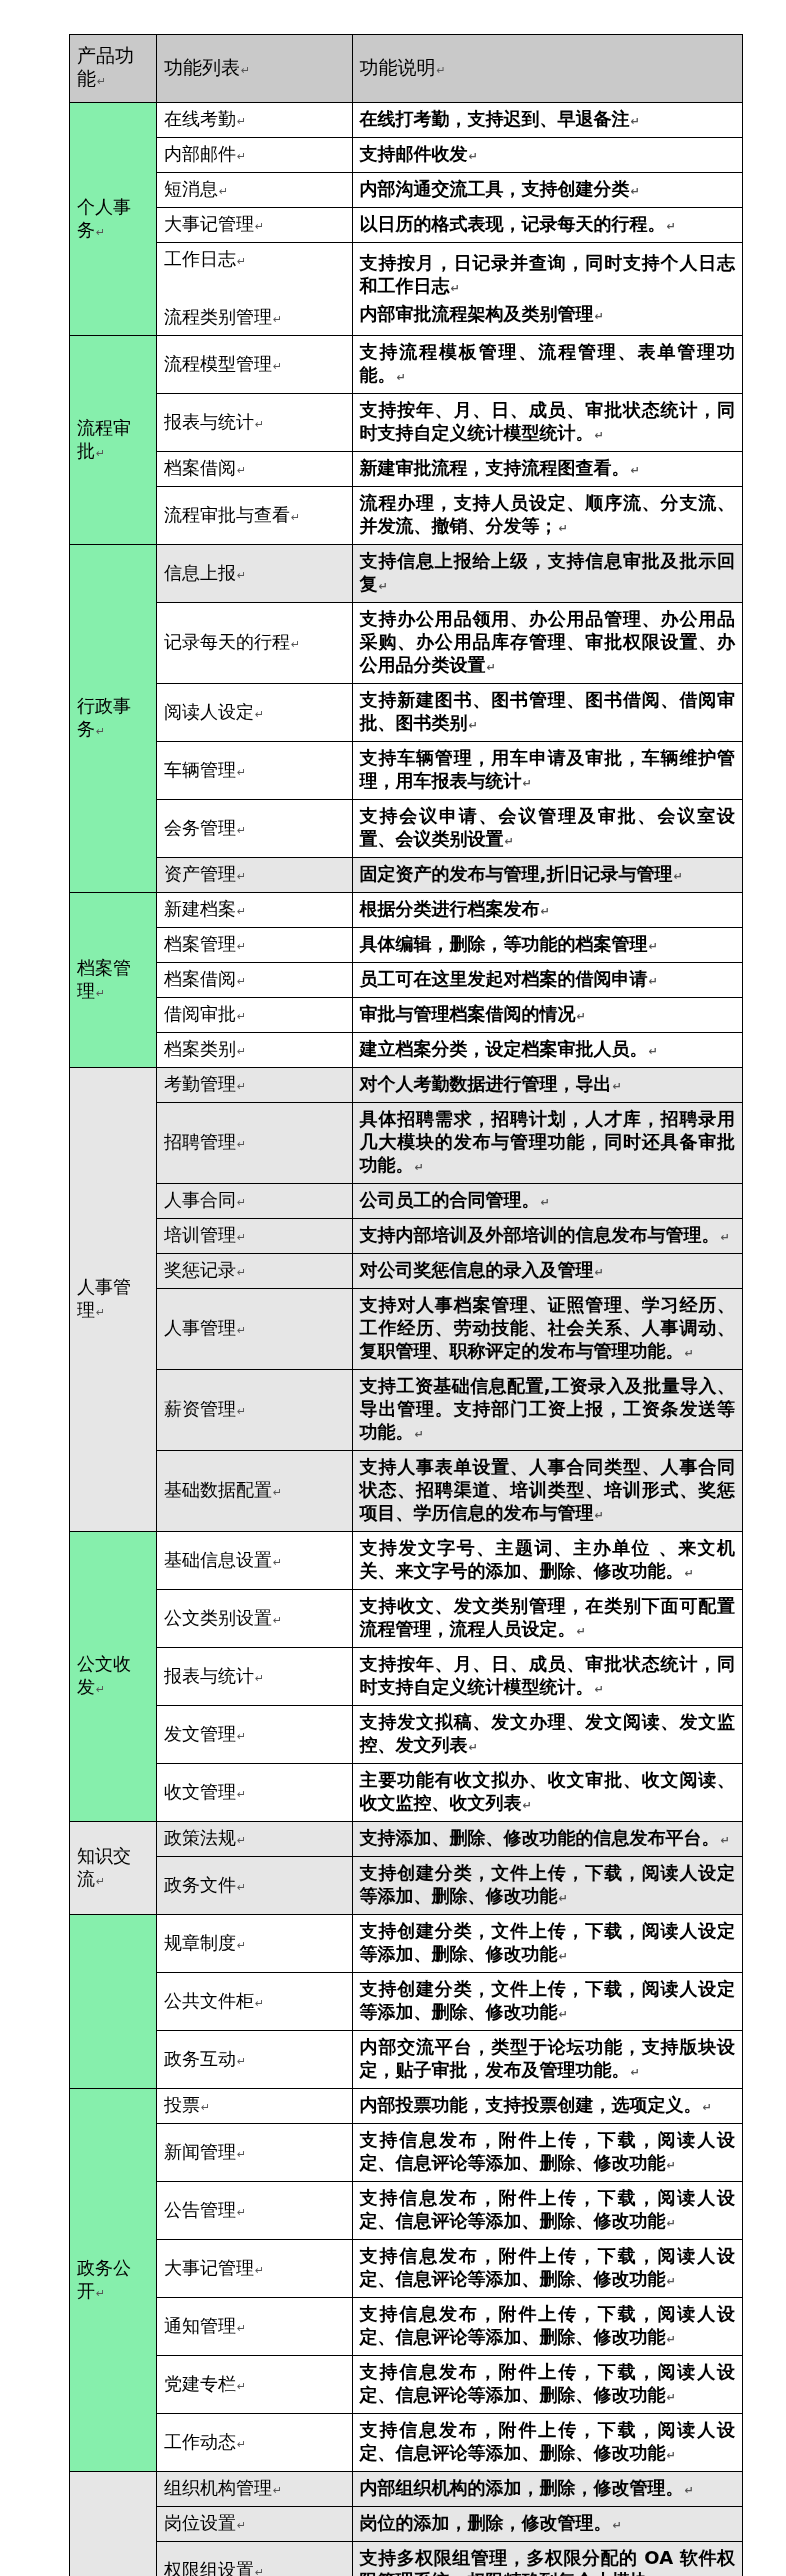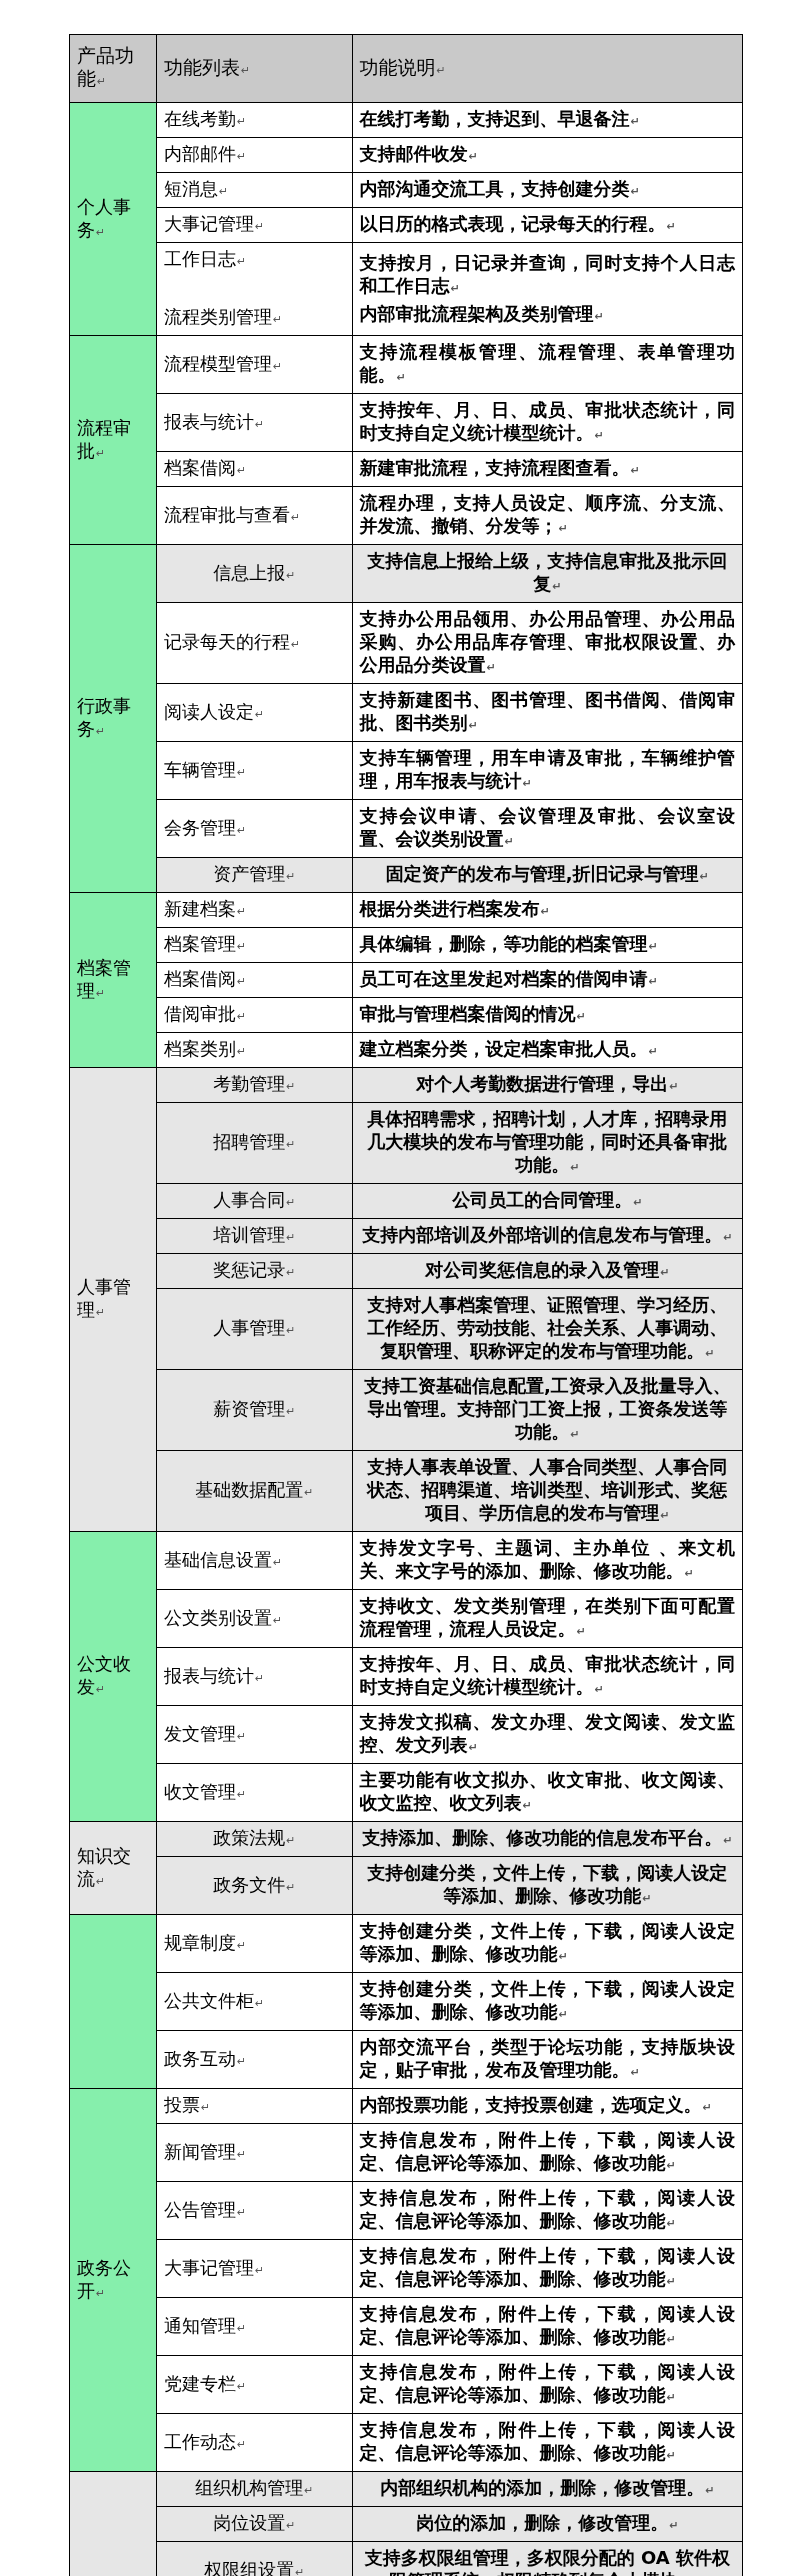--- a/index.html
+++ b/index.html
@@ -5,21 +5,21 @@
   html,body{margin:0;padding:0;background:#ffffff;}
   body{width:786px;font-family:"DejaVu Sans","Liberation Sans",sans-serif;color:#000;}
   .page{padding:34px 43px 60px 69px;}
   table{border-collapse:collapse;table-layout:fixed;}
   col.c1{width:87px}
   col.c2{width:196px}
   col.c3{width:391px}
   th,td{border:1px solid #000;vertical-align:middle;padding:4px 7px;font-size:18px;line-height:23px;font-weight:normal;text-align:left;word-break:break-all;}
   th.hdr{background:var(--header-bg,#c9c9c9);padding:9px 7px;font-size:19px;}
   .desc-cell{text-align:justify;font-weight:bold;}
-  tr.shaded .feature-cell, tr.shaded .desc-cell{background:var(--shade,#e6e6e6);text-align:center;}
+  tr.shaded .feature-cell, tr.shaded .desc-cell{background:var(--shade,#e6e6e6);}
   .label-cell{background:#86efac;}
   .label-cell.label-shaded{background:var(--shade,#e6e6e6);}
   .feature-cell .para + .para{margin-top:32px;}
   .desc-cell .para + .para{margin-top:2px;}
   .pmark{font-size:11px;color:#555;margin-left:1px;}
 </style>
 </head>
 <body>
 
 <div class="page">

